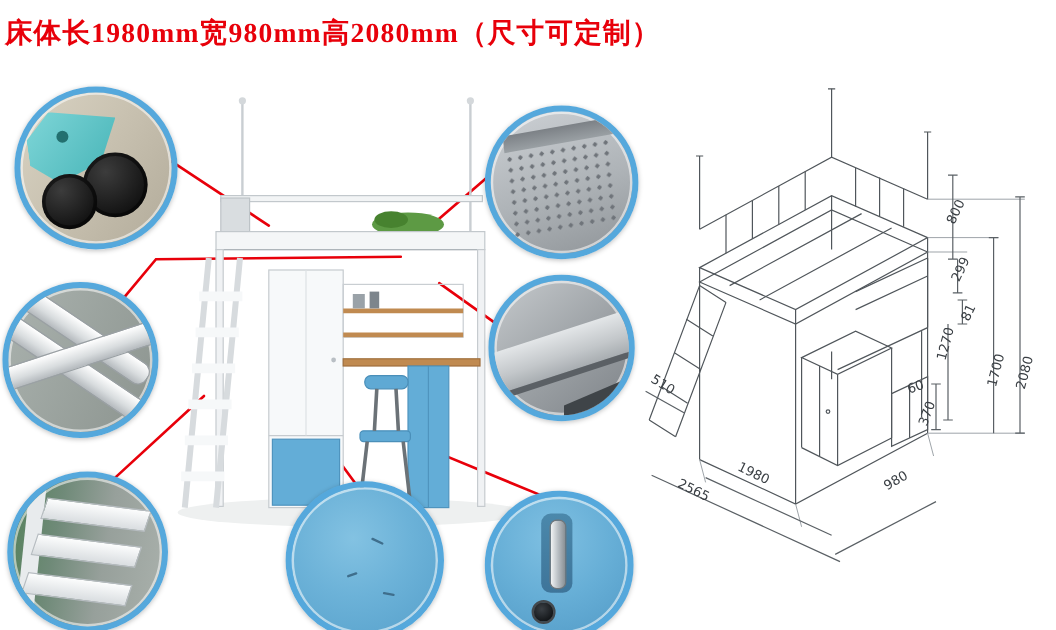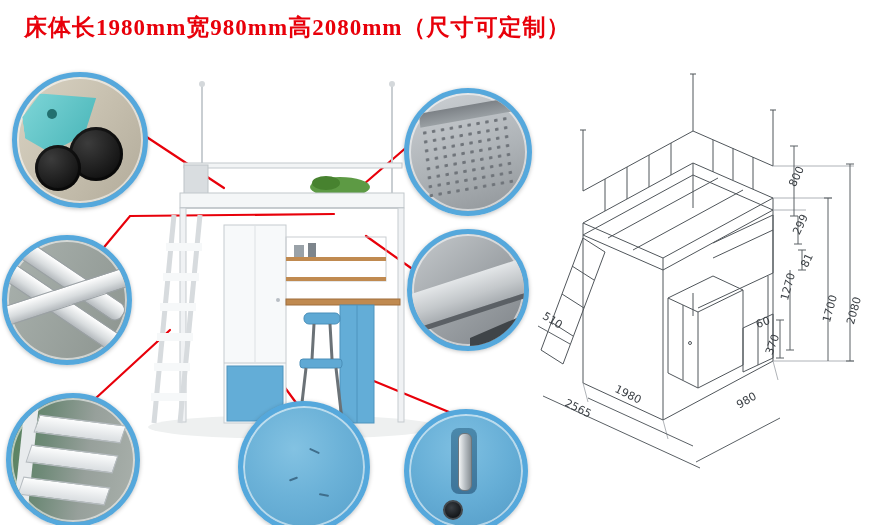--- a/index.html
+++ b/index.html
@@ -1,18 +1,18 @@
 <!DOCTYPE html>
 <html><head>
 <meta charset="utf-8">
 <style>
   html,body{margin:0;padding:0;background:#ffffff;}
   #stage{position:relative;width:880px;height:525px;background:#ffffff;overflow:hidden;
          font-family:"Liberation Sans", sans-serif;}
-  .title{position:absolute;left:24px;top:12px;width:600px;
+  .title{position:absolute;left:4px;top:12px;width:600px;
          font-family:"Liberation Serif", serif;font-weight:bold;
          font-size:23px;color:#e8000a;letter-spacing:1px;white-space:nowrap;}
   .overlay{position:absolute;left:0;top:0;width:880px;height:525px;pointer-events:none;}
   .circle{position:absolute;border-radius:50%;border:5px solid #55a8dc;
           box-shadow:inset 0 0 0 2px rgba(255,255,255,.55), 0 1px 4px rgba(0,0,0,.25);
           overflow:hidden;background:#c9c9c9;}
   .circle .abs{position:absolute;}
   
   .c1{left:12px;top:72px;width:126px;height:126px;background:linear-gradient(125deg,#d9d3c3 0%,#c9c2b1 45%,#b2ab9a 100%);}
   .teal-piece{left:6px;top:14px;width:76px;height:60px;

